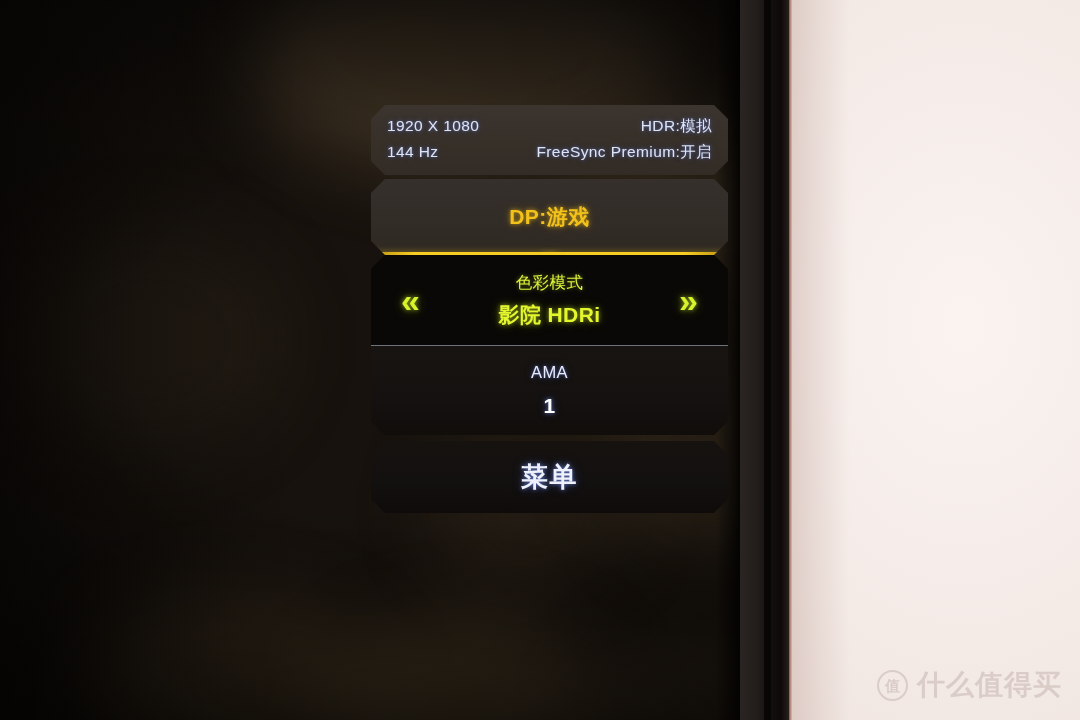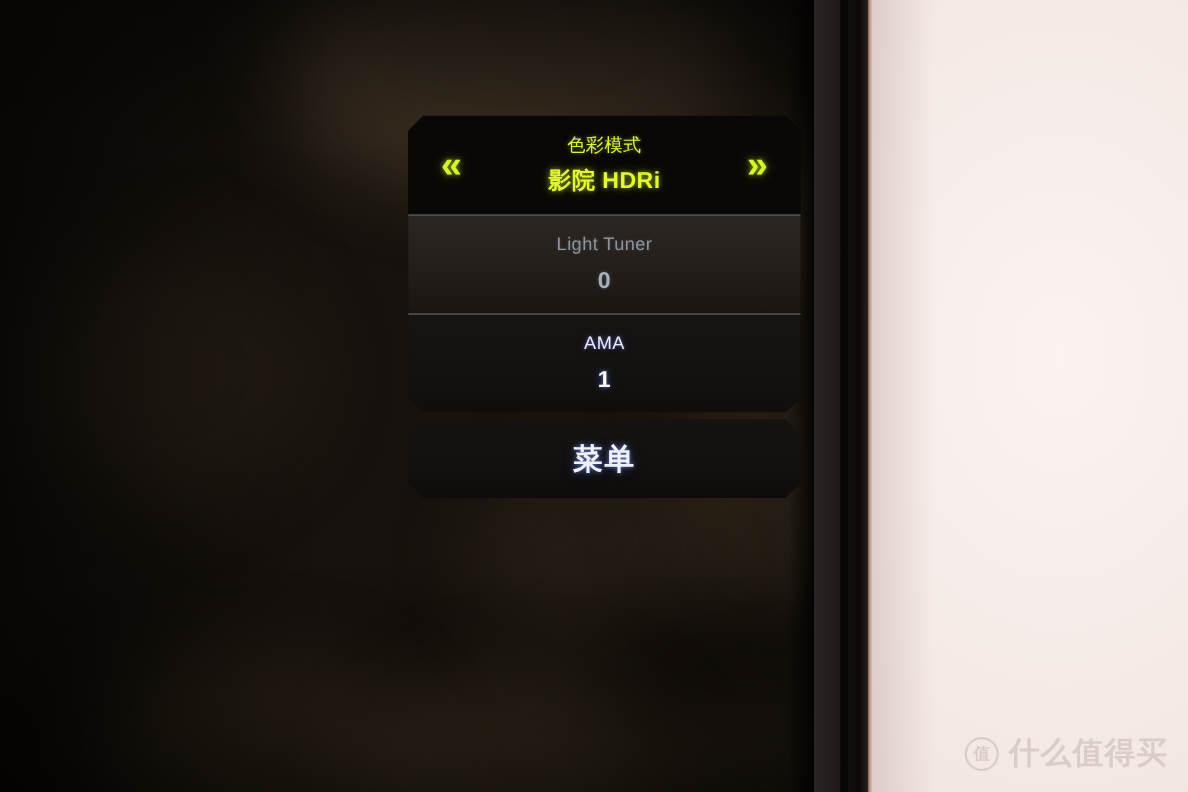--- a/index.html
+++ b/index.html
@@ -342,39 +342,48 @@
     <div class="scene-vign"></div>
     <div class="scene-edge-right"></div>
   </div>
 
   <div class="bezel"></div>
   <div class="bezel-gap"></div>
   <div class="bezel-hi"></div>
 
   <div class="osd">
 
-
+    <div class="osd-info chamfer">
+      <div class="info-row">
+        <span class="info-txt">1920 X 1080</span>
+        <span class="info-txt">HDR:模拟</span>
+      </div>
+      <div class="info-row">
+        <span class="info-txt">144 Hz</span>
+        <span class="info-txt">FreeSync Premium:开启</span>
+      </div>
+    </div>
+
+    <div class="osd-title chamfer">
+      <span class="title-txt">DP:游戏</span>
+      <div class="title-rule"></div>
+      <div class="title-caret"></div>
+    </div>
 
     <div class="osd-rows chamfer">
 
       <div class="row row-selected">
         <span class="chev chev-left">«</span>
         <div class="row-stack">
           <span class="row-label lbl-yellow">色彩模式</span>
           <span class="row-value val-yellow">影院 HDRi</span>
         </div>
         <span class="chev chev-right">»</span>
       </div>
 
-      <div class="row row-dim">
-        <div class="row-stack">
-          <span class="row-label lbl-gray">Light Tuner</span>
-          <span class="row-value val-gray">0</span>
-        </div>
-      </div>
 
       <div class="row row-plain">
         <div class="row-stack">
           <span class="row-label lbl-bright">AMA</span>
           <span class="row-value val-bright">1</span>
         </div>
       </div>
 
 
     </div>

